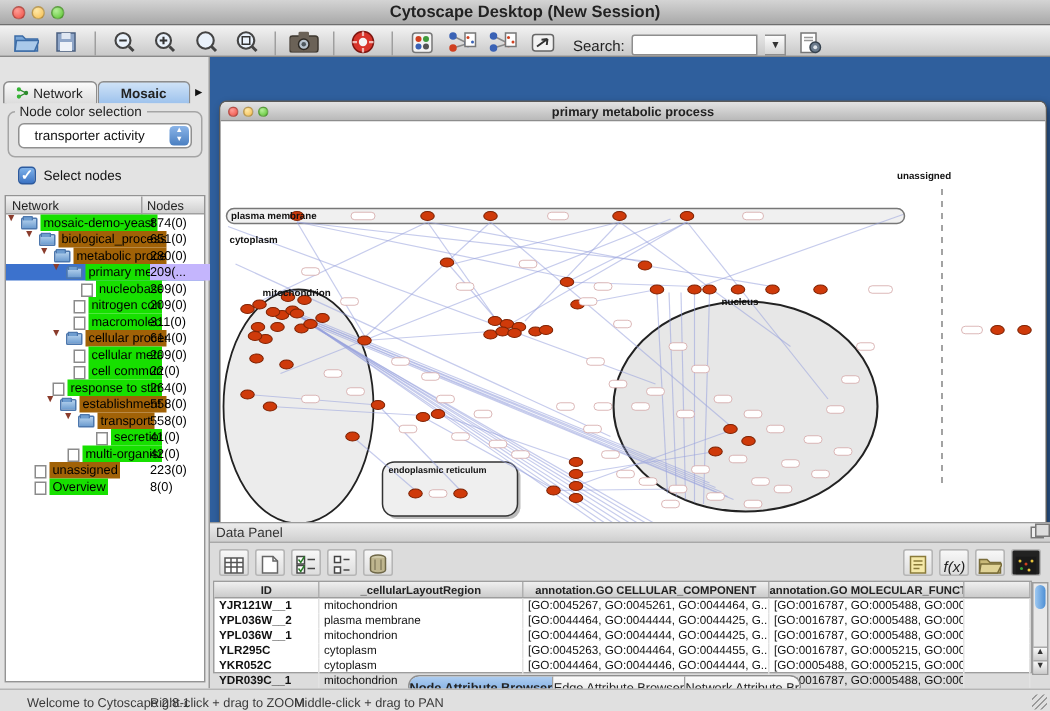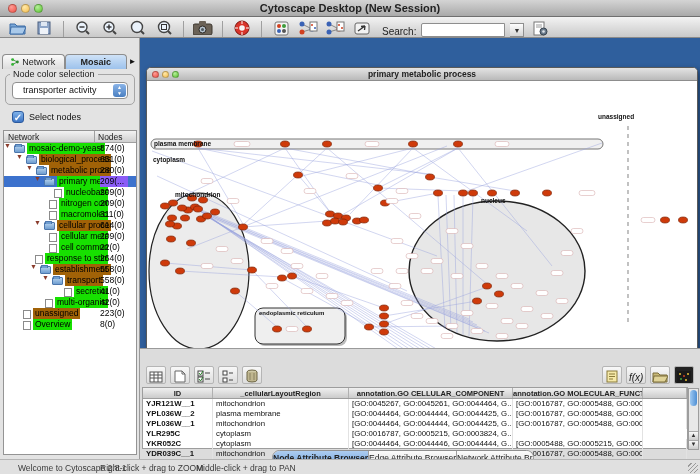--- a/index.html
+++ b/index.html
@@ -49,21 +49,21 @@
   .trow { position:relative; height:11px; font-size:8.5px; white-space:nowrap; }
   .trow.sel { background:#3c72cd; }
   .texp { position:absolute; top:-1px; font-size:7px; color:#8a3c2c; }
   .tico { position:absolute; top:1.5px; }
   .folder-ico { width:11px; height:8px; background:linear-gradient(#b5d2ee,#6e9dd0); border:1px solid #4c77ad; border-radius:1px; }
   .folder-ico:before { content:""; position:absolute; left:0; top:-2px; width:5px; height:2px; background:#6e9dd0; border:1px solid #4c77ad; border-bottom:none; border-radius:1px 1px 0 0; }
   .file-ico { width:8px; height:9px; background:#fff; border:1px solid #8b8b8b; }
   .tlabel { position:absolute; top:0; height:11px; line-height:11px; padding:0 2px; max-width:none; overflow:hidden; color:#000; }
   .tlabel.g { background:#17e000; } .tlabel.r { background:#a16207; }
   .tcount { position:absolute; left:96px; top:0; line-height:11px; color:#000; }
-  .trow.sel .tcount { background:#8b5cf6; padding-right:4px; }
+  .trow.sel .tcount { background:#c4b5fd; padding-right:16px; }
 
   
   #desktop { left:140px; top:38px; width:560px; height:310px; background:#2f5f9d; }
   #net-window { position:absolute; left:6px; top:0px; width:552px; height:357px; background:#fff; border:1px solid #5a5a5a; border-radius:5px 5px 0 0; box-shadow:2px 3px 6px rgba(0,0,0,.45);margin-top:29px; }
   #net-titlebar { height:13px; background:linear-gradient(#e3e3e3,#b9b9b9); border-bottom:1px solid #8d8d8d; border-radius:4px 4px 0 0; position:relative; }
   #net-titlebar .lights { left:5px; top:3px; gap:3px; } #net-titlebar .light { width:7px; height:7px; }
   #net-title { text-align:center; font-size:8.5px; font-weight:bold; color:#222; line-height:13px; }
   #graph-svg { position:absolute; left:0; top:13px; }
   
   .sliver { position:absolute; }
@@ -563,20 +563,24 @@
         <text x="28" y="116" font-size="6.5" font-weight="bold" fill="#111">mitochondrion</text>
         <text x="334" y="122" font-size="6.5" font-weight="bold" fill="#111">nucleus</text>
         <text x="112" y="234" font-size="6" font-weight="bold" fill="#111">endoplasmic reticulum</text>
         <text x="451" y="38" font-size="6.5" font-weight="bold" fill="#111">unassigned</text>
         <line x1="481" y1="45" x2="481" y2="242" stroke="#999" stroke-width="1.2" stroke-dasharray="4 4"></line>
       </svg>
   </div>
 </div>
 
 <div id="data-panel" class="abs">
+  <div class="panel-head">
+    <span>Data Panel</span>
+    <span class="float-ico"></span>
+  </div>
   <div id="dp-toolbar">
     <div class="dbtn">
         <svg width="14" height="12">
           <rect x="1" y="1" width="12" height="10" fill="#fff" stroke="#555"></rect>
           <line x1="1" y1="4" x2="13" y2="4" stroke="#555"></line>
           <line x1="1" y1="7" x2="13" y2="7" stroke="#555"></line>
           <line x1="5" y1="1" x2="5" y2="11" stroke="#555"></line>
           <line x1="9" y1="1" x2="9" y2="11" stroke="#555"></line>
         </svg>
       </div>
@@ -670,20 +674,21 @@
         <div class="trow2 tgrid">
           <div class="cid">YPL036W__1</div>
           <div class="creg">mitochondrion</div>
           <div class="ccomp">[GO:0044464, GO:0044444, GO:0044425, G...</div>
           <div class="cfun">[GO:0016787, GO:0005488, GO:0005215, G...</div>
           <div class="cempty"></div>
         </div>
         <div class="trow2 tgrid">
           <div class="cid">YLR295C</div>
           <div class="creg">cytoplasm</div>
+          <div class="ccomp">[GO:0045263, GO:0044464, GO:0044455, G...</div>
           <div class="cfun">[GO:0016787, GO:0005215, GO:0003824, G...</div>
           <div class="cempty"></div>
         </div>
         <div class="trow2 tgrid">
           <div class="cid">YKR052C</div>
           <div class="creg">cytoplasm</div>
           <div class="ccomp">[GO:0044464, GO:0044446, GO:0044444, G...</div>
           <div class="cfun">[GO:0005488, GO:0005215, GO:0003674]</div>
           <div class="cempty"></div>
         </div>

